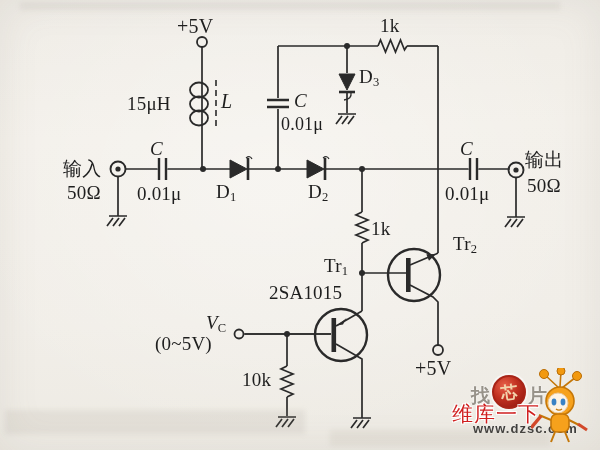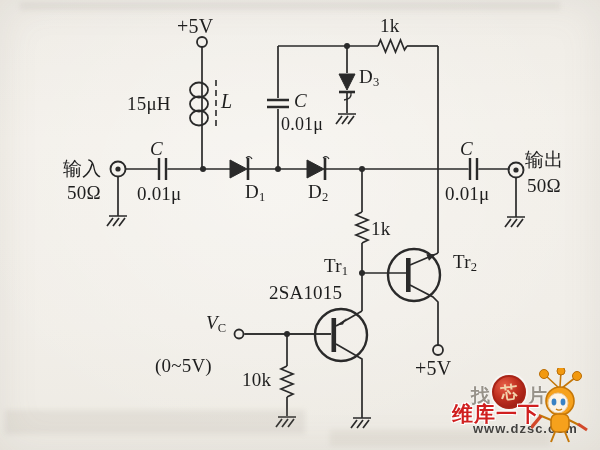--- a/index.html
+++ b/index.html
@@ -27,21 +27,21 @@
   }
   .wm-logo{
     position:absolute;left:492px;top:375px;width:34px;height:34px;border-radius:50%;
     background:radial-gradient(circle at 35% 30%, #e8604a 0%, #c03020 45%, #8c140e 100%);
     border:2px solid #a82417;box-sizing:border-box;
     display:flex;align-items:center;justify-content:center;
     box-shadow:0 0 0 2px rgba(255,255,255,0.55);
   }
   .wm-logo span{color:#f2d3ac;font-size:17px;font-weight:bold;transform:rotate(-8deg);}
   .wm-brand{
-    position:absolute;left:452px;top:400px;font-size:21px;font-weight:bold;color:#d01f1f;
+    position:absolute;left:452px;top:400px;font-size:21px;font-weight:normal;color:#d01f1f;
     font-family:"Liberation Sans","DejaVu Sans",sans-serif;letter-spacing:1px;
     text-shadow:-1px -1px 0 #fff,1px -1px 0 #fff,-1px 1px 0 #fff,1px 1px 0 #fff;
   }
   .wm-url{
     position:absolute;left:473px;top:421px;font-size:13px;font-weight:bold;color:#3f3e3c;
     font-family:"Liberation Sans","DejaVu Sans",sans-serif;letter-spacing:1px;
     text-shadow:0 0 1px #fff;
   }
 </style>
 </head>
@@ -187,36 +187,36 @@
   <span class="lbl" style="left:281px;top:115px;font-size:18px">0.01μ</span>
 
   <span class="lbl" style="left:359px;top:67px"><span>D</span><sub>3</sub></span>
 
   <span class="lbl" style="left:63px;top:159px">输入</span>
   <span class="lbl" style="left:67px;top:183px">50Ω</span>
 
   <span class="lbl it" style="left:150px;top:139px">C</span>
   <span class="lbl" style="left:137px;top:184px">0.01μ</span>
 
-  <span class="lbl" style="left:245px;top:182px"><span>D</span><sub>1</sub></span>
+  <span class="lbl" style="left:216px;top:182px"><span>D</span><sub>1</sub></span>
   <span class="lbl" style="left:308px;top:182px"><span>D</span><sub>2</sub></span>
 
   <span class="lbl it" style="left:460px;top:139px">C</span>
   <span class="lbl" style="left:445px;top:184px">0.01μ</span>
   <span class="lbl" style="left:525px;top:150px">输出</span>
   <span class="lbl" style="left:527px;top:176px">50Ω</span>
 
   <span class="lbl" style="left:371px;top:219px">1k</span>
 
   <span class="lbl" style="left:324px;top:256px"><span>Tr</span><sub>1</sub></span>
   <span class="lbl" style="left:269px;top:283px">2SA1015</span>
-  <span class="lbl" style="left:453px;top:252px"><span>Tr</span><sub>2</sub></span>
+  <span class="lbl" style="left:453px;top:234px"><span>Tr</span><sub>2</sub></span>
 
   <span class="lbl" style="left:206px;top:313px"><span class="it">V</span><sub>C</sub></span>
-  <span class="lbl" style="left:155px;top:356px">(0~5V)</span>
+  <span class="lbl" style="left:155px;top:334px">(0~5V)</span>
   <span class="lbl" style="left:242px;top:370px">10k</span>
 
   <span class="lbl big" style="left:415px;top:358px">+5V</span>
 
   <span class="wm-char" style="left:471px;top:383px">找</span>
   <div class="wm-logo">
     <span>芯</span>
   </div>
   <span class="wm-char" style="left:528px;top:383px">片</span>
   <span class="wm-brand">维库一下</span>

